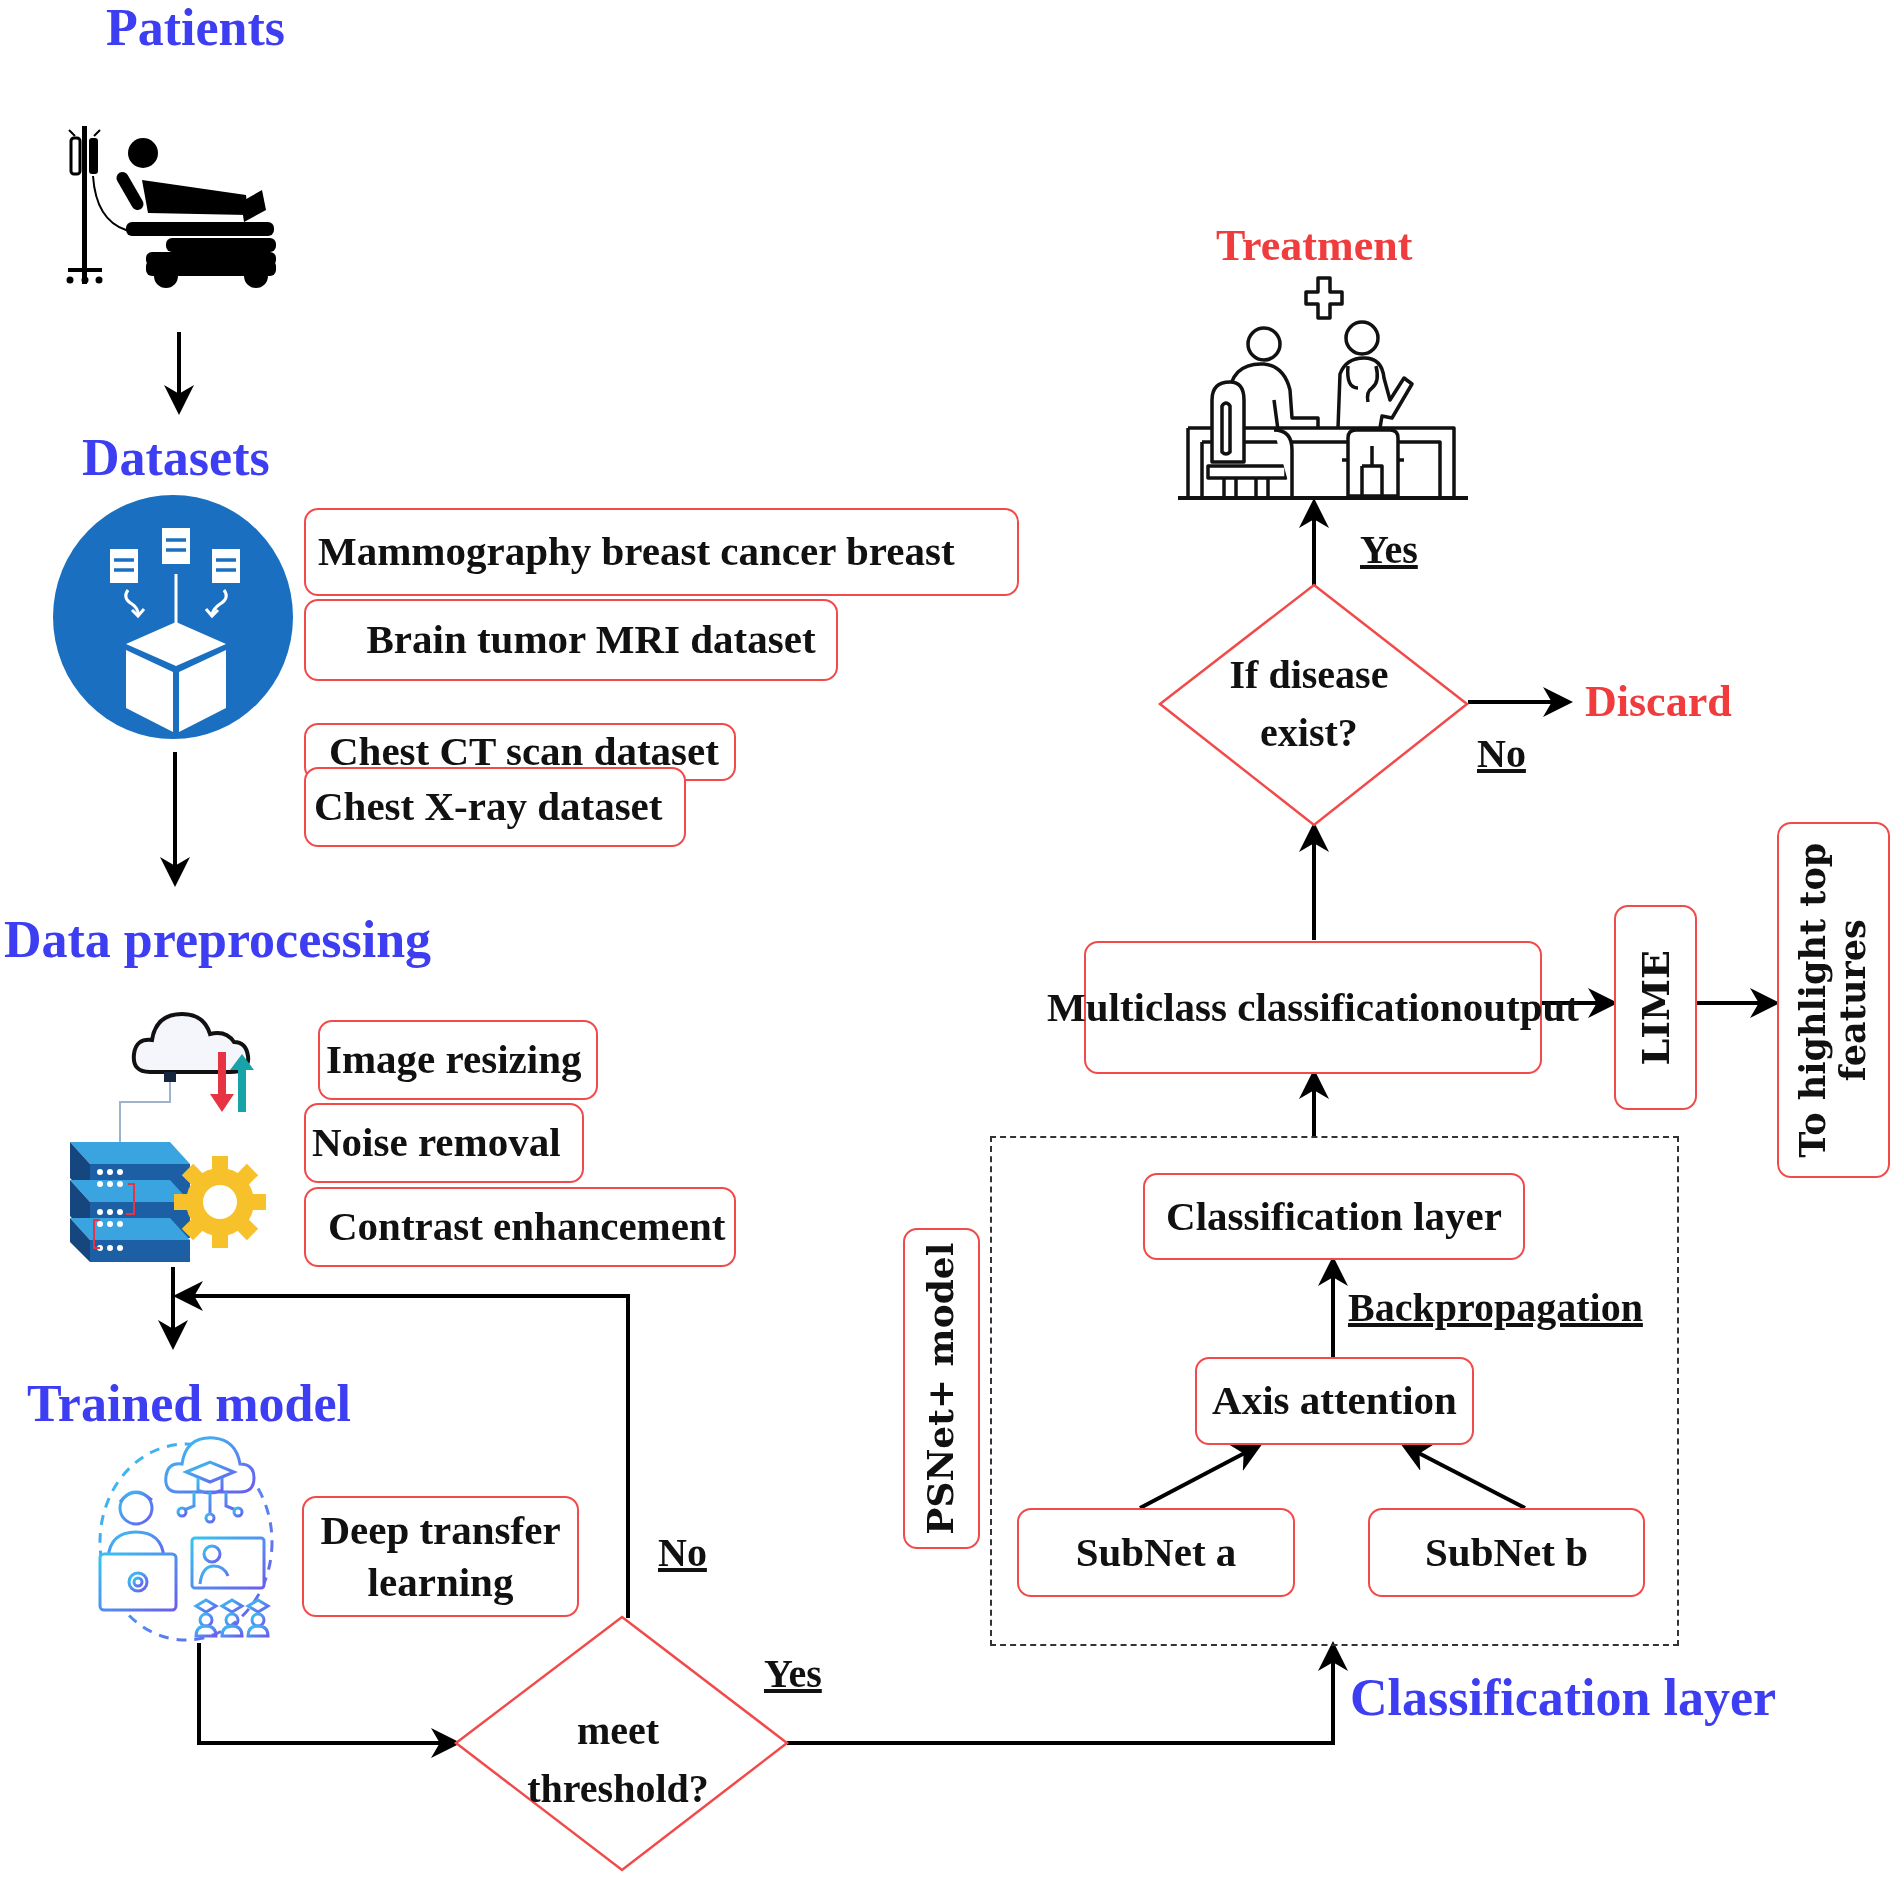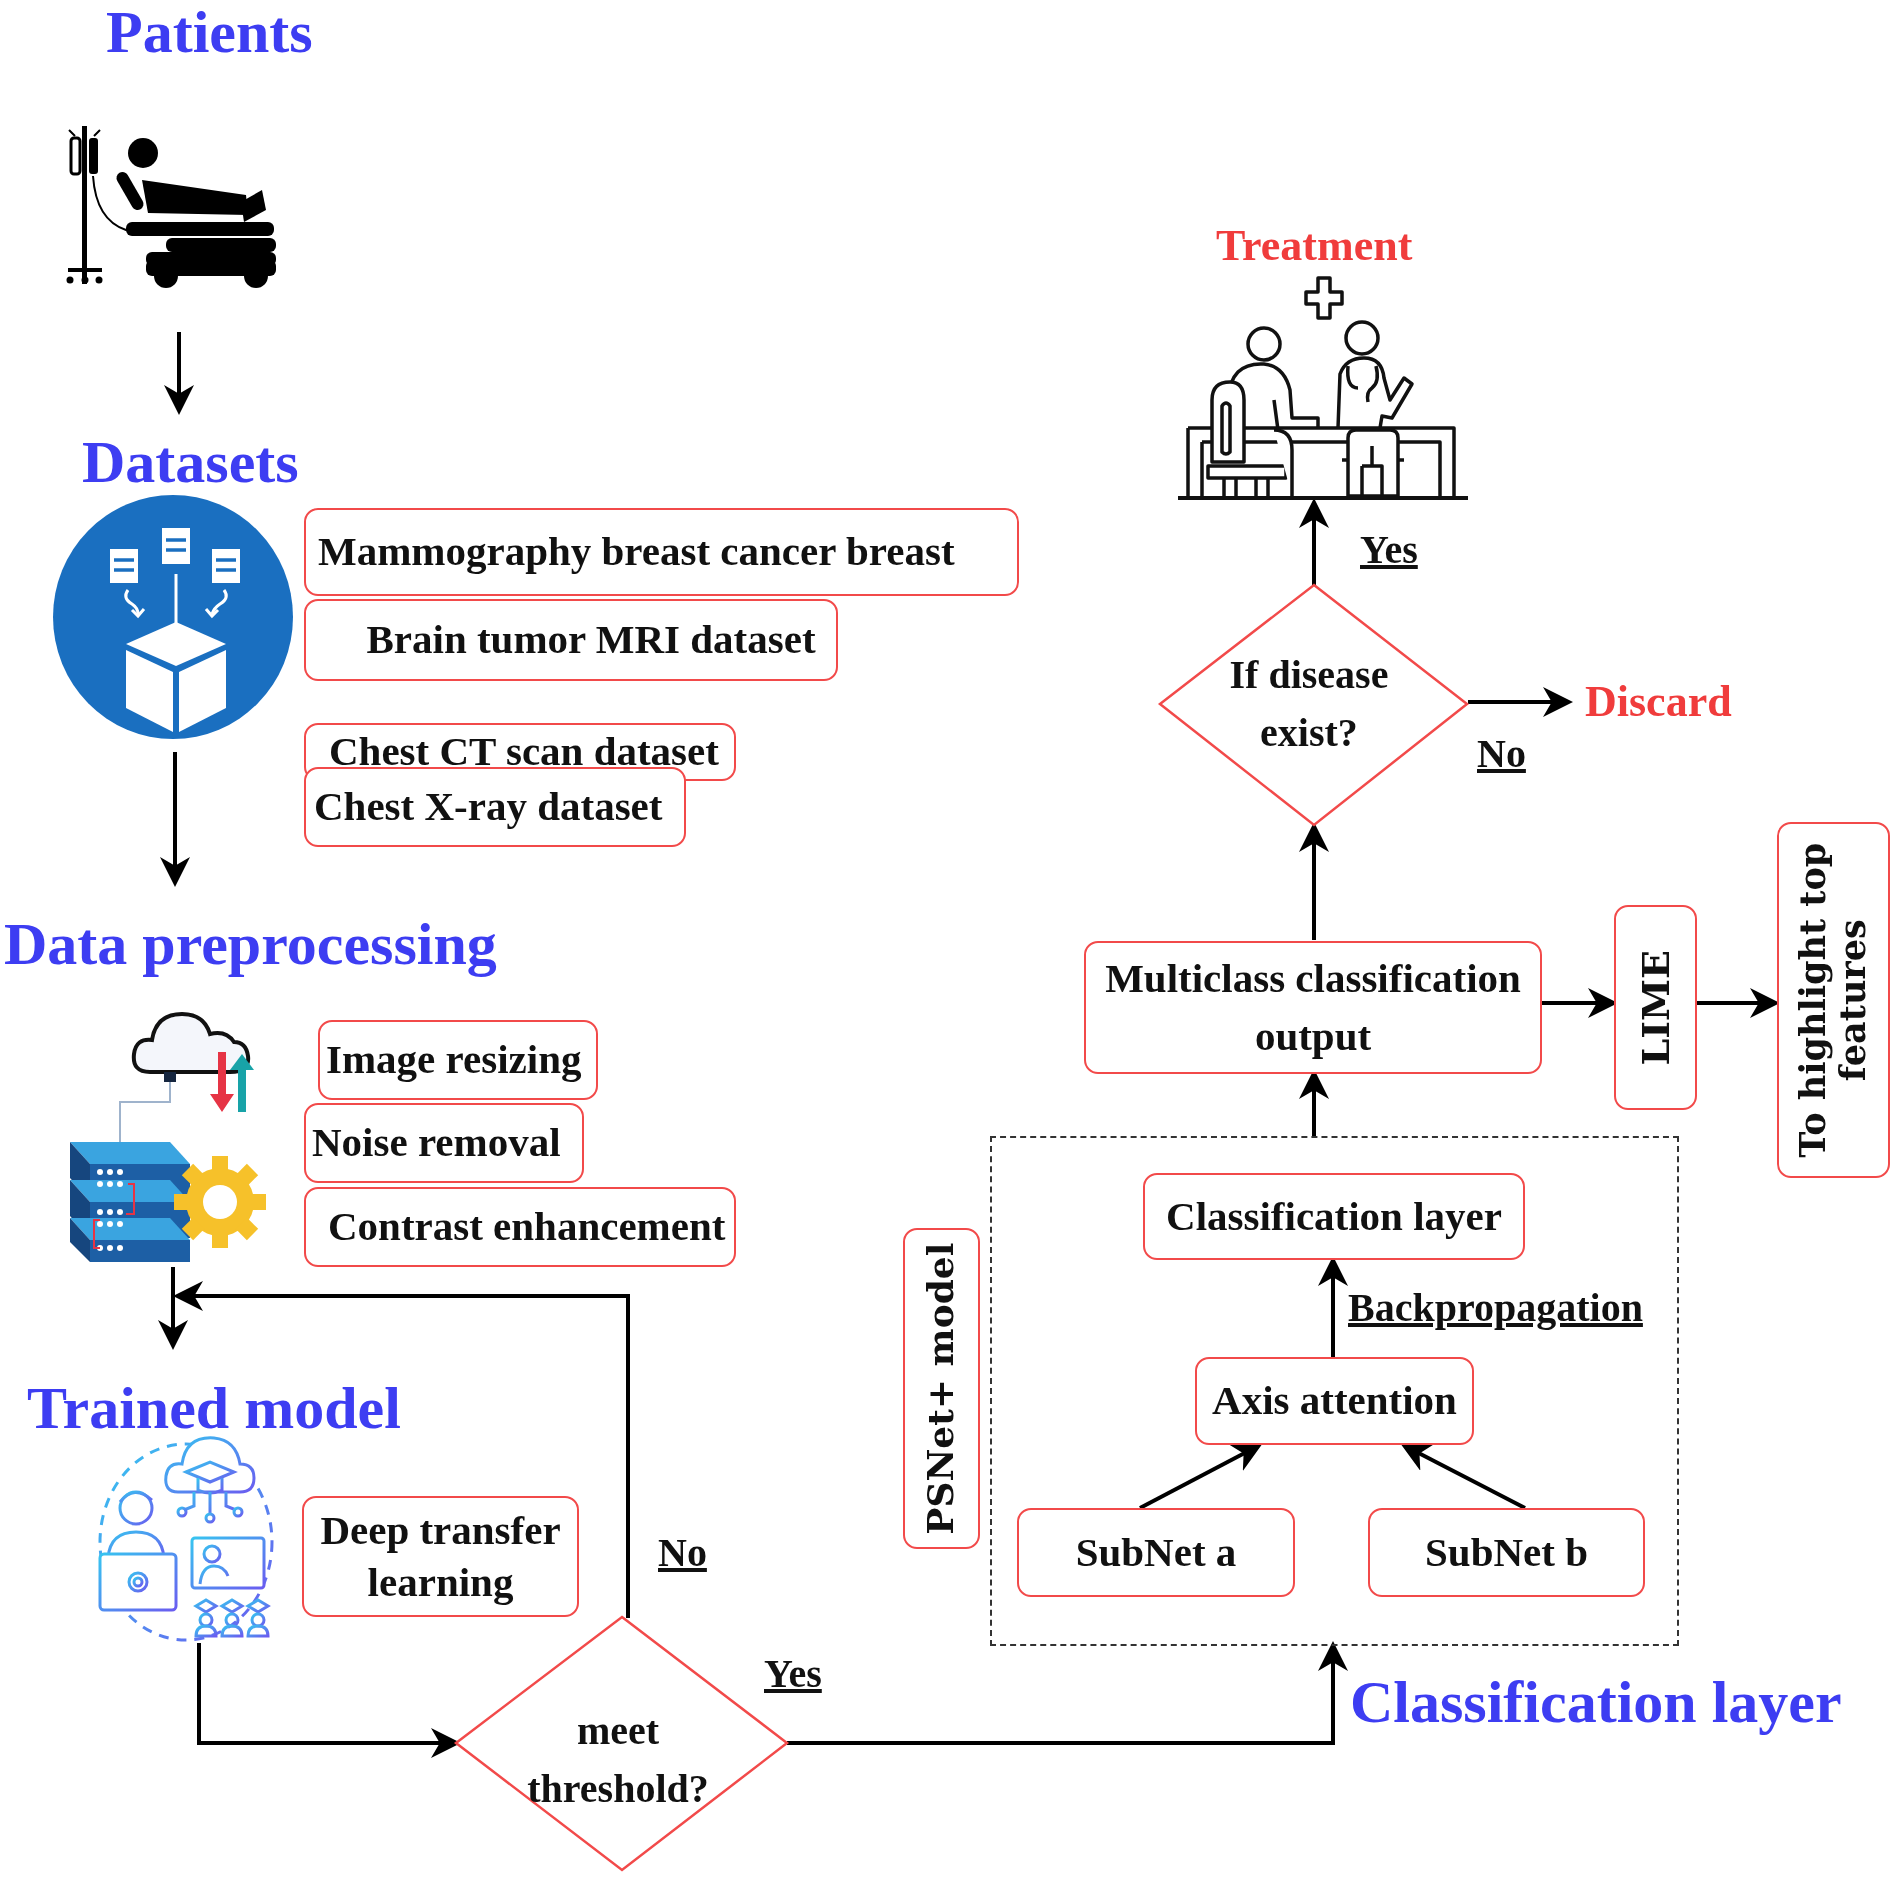--- a/index.html
+++ b/index.html
@@ -1,19 +1,19 @@
 <!DOCTYPE html>
 <html><head>
 <meta charset="utf-8">
 <style>
   html, body { margin:0; padding:0; background:#ffffff; }
   body { width:1893px; height:1879px; position:relative; overflow:hidden;
          font-family:"Liberation Serif","DejaVu Serif",serif; }
   .abs { position:absolute; }
-  .title-blue { position:absolute; color:#3d3df2; font-weight:bold; font-size:60px; white-space:nowrap; line-height:1; }
+  .title-blue { position:absolute; color:#3d3df2; font-weight:bold; font-size:52px; white-space:nowrap; line-height:1; }
   .title-red { position:absolute; color:#f03c3c; font-weight:bold; font-size:44px; white-space:nowrap; line-height:1; }
   .box { position:absolute; box-sizing:border-box; border:2.5px solid #f24a4a; border-radius:14px; background:#fff;
          display:flex; align-items:center; justify-content:center; text-align:center;
          font-weight:bold; color:#111; font-size:41px; line-height:1.25; white-space:nowrap; }
   .box.left { justify-content:flex-start; padding-left:10px; }
   .vtext { transform:rotate(-90deg); white-space:nowrap; text-align:center; line-height:1.2; }
   .lbl { position:absolute; font-weight:bold; color:#111; font-size:40px; white-space:nowrap; line-height:1;text-decoration:underline; }
   .dtext { position:absolute; font-weight:bold; color:#111; font-size:40px; text-align:center; line-height:1.45; white-space:nowrap; transform:translate(-50%,-50%); }
   svg.overlay { position:absolute; left:0; top:0; width:1893px; height:1879px; pointer-events:none; }
   .dashed { position:absolute; box-sizing:border-box; border:2.5px dashed #333; }
@@ -273,21 +273,21 @@
 </div>
 
 <div class="box" style="left:1143px; top:1173px; width:382px; height:87px;">Classification layer</div>
 <div class="lbl" style="left:1348px; top:1288px;">Backpropagation</div>
 <div class="box" style="left:1195px; top:1357px; width:279px; height:88px;">Axis attention</div>
 <div class="box" style="left:1017px; top:1508px; width:278px; height:89px;">SubNet a</div>
 <div class="box" style="left:1368px; top:1508px; width:277px; height:89px;">SubNet b</div>
 
 <div class="title-blue" style="left:1350px; top:1672px;">Classification layer</div>
 
-<div class="box" style="left:1084px; top:941px; width:458px; height:133px; flex-direction:column; line-height:1.4;">
+<div class="box" style="left:1084px; top:941px; width:458px; height:133px; flex-direction:row; line-height:1.4;">
   <span>Multiclass classification</span>
   <span>output</span>
 </div>
 
 <div class="box" style="left:1614px; top:905px; width:83px; height:205px;">
   <div class="vtext" style="font-family:'DejaVu Serif',serif; font-size:38px;">LIME</div>
 </div>
 
 <div class="box" style="left:1777px; top:822px; width:113px; height:356px;">
   <div class="vtext" style="font-family:'DejaVu Serif',serif; font-size:35px; line-height:1.15;">

